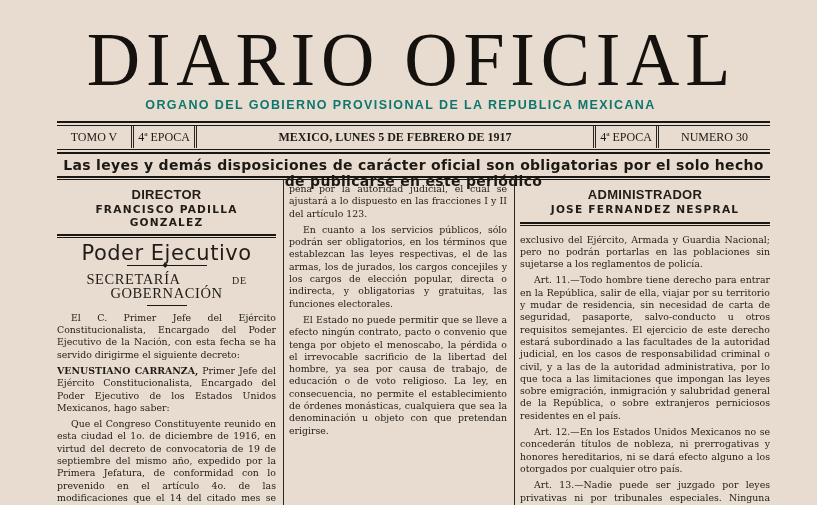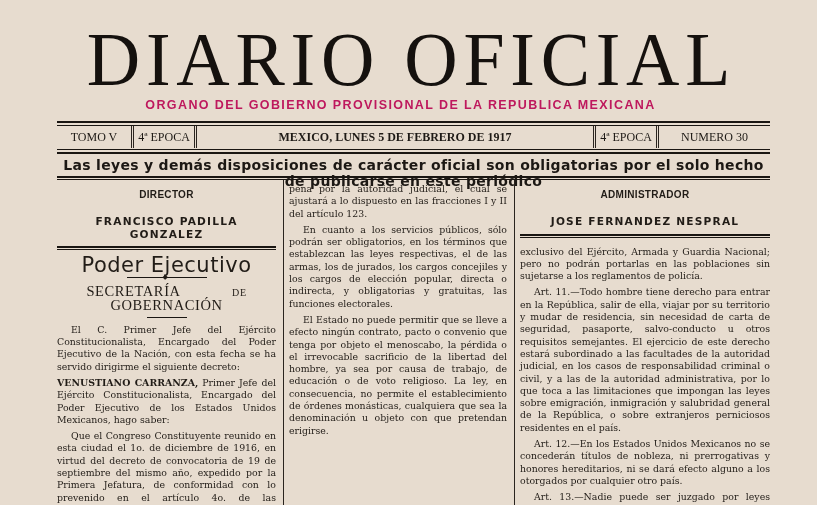--- a/index.html
+++ b/index.html
@@ -14,21 +14,21 @@
     position:absolute; left:44px; top:24px; width:735px;
     font-family:"Liberation Serif", serif;
     font-size:77px; line-height:70px; letter-spacing:6px;
     text-align:center; font-weight:normal;
     transform:scaleX(0.96); transform-origin:center;
     color:#15110e;
   }
   .subtitle {
     position:absolute; left:0; top:98px; width:801px; text-align:center;
     font-family:"Liberation Sans", sans-serif; font-weight:bold;
-    font-size:12.5px; letter-spacing:1.4px; color:#be185d;
+    font-size:12.5px; letter-spacing:1.4px; color:#0f766e;
   }
   .rule { position:absolute; background:#1a1612; }
   .dateline {
     position:absolute; left:57px; top:126px; width:713px; height:22px;
     display:flex; align-items:center;
     font-family:"Liberation Serif", serif; font-size:12px;
   }
   .cell { height:22px; display:flex; align-items:center; justify-content:center; box-sizing:border-box;font-family:Liberation Serif, serif; }
   .dbl { border-right:3px double #2a241e; }
   .cell.bold { font-family:Liberation Serif, serif; font-weight:bold; font-size:12px; }
@@ -38,22 +38,22 @@
     letter-spacing:0.3px; color:#1c1814;
   }
   .col {
     position:absolute; top:180px; font-size:9.4px; line-height:12.3px;
     text-align:justify; color:#211c17;
   }
   .col p { margin:0; text-indent:14px; }
   .col p.noind { text-indent:0; }
   .col p + p { margin-top:4px; }
   .vrule { position:absolute; top:180px; width:1px; height:325px; background:#2a241e; }
-  .role { font-family:"Liberation Sans", sans-serif; font-weight:bold; font-size:10px; text-align:center; letter-spacing:0.3px; margin-top:9px; }
-  .person { font-family:"DejaVu Sans", sans-serif; font-weight:bold; font-size:10.6px; text-align:center; letter-spacing:1.2px; margin-top:14px; }
+  .role { font-family:"Liberation Sans", sans-serif; font-weight:bold; font-size:13px; text-align:center; letter-spacing:0.3px; margin-top:9px; }
+  .person { font-family:"DejaVu Sans", sans-serif; font-weight:bold; font-size:10.6px; text-align:center; letter-spacing:1.2px; margin-top:2px; }
   .hr2 { height:0; border-top:2px solid #1a1612; border-bottom:1px solid #1a1612; padding-top:1px; margin:6px 0 0 0; }
   .sec-head { font-family:"DejaVu Sans", sans-serif; font-size:21px; text-align:center; margin-top:9px; letter-spacing:0.5px; }
   .orn { width:80px; margin:6px auto 0; height:1px; background:#1a1612; position:relative; }
   .orn::after { content:"◆"; position:absolute; left:36px; top:-6px; font-size:7px; }
   .secretaria { font-family:"Liberation Serif", serif; font-size:14.5px; text-align:center; margin-top:7px; letter-spacing:0.6px; }
   .secretaria .small { font-size:10px;margin-left:48px; }
   .short { width:40px; height:1px; background:#1a1612; margin:5px auto 6px; }
   b.caps { font-weight:bold; }
 </style>
 </head>

